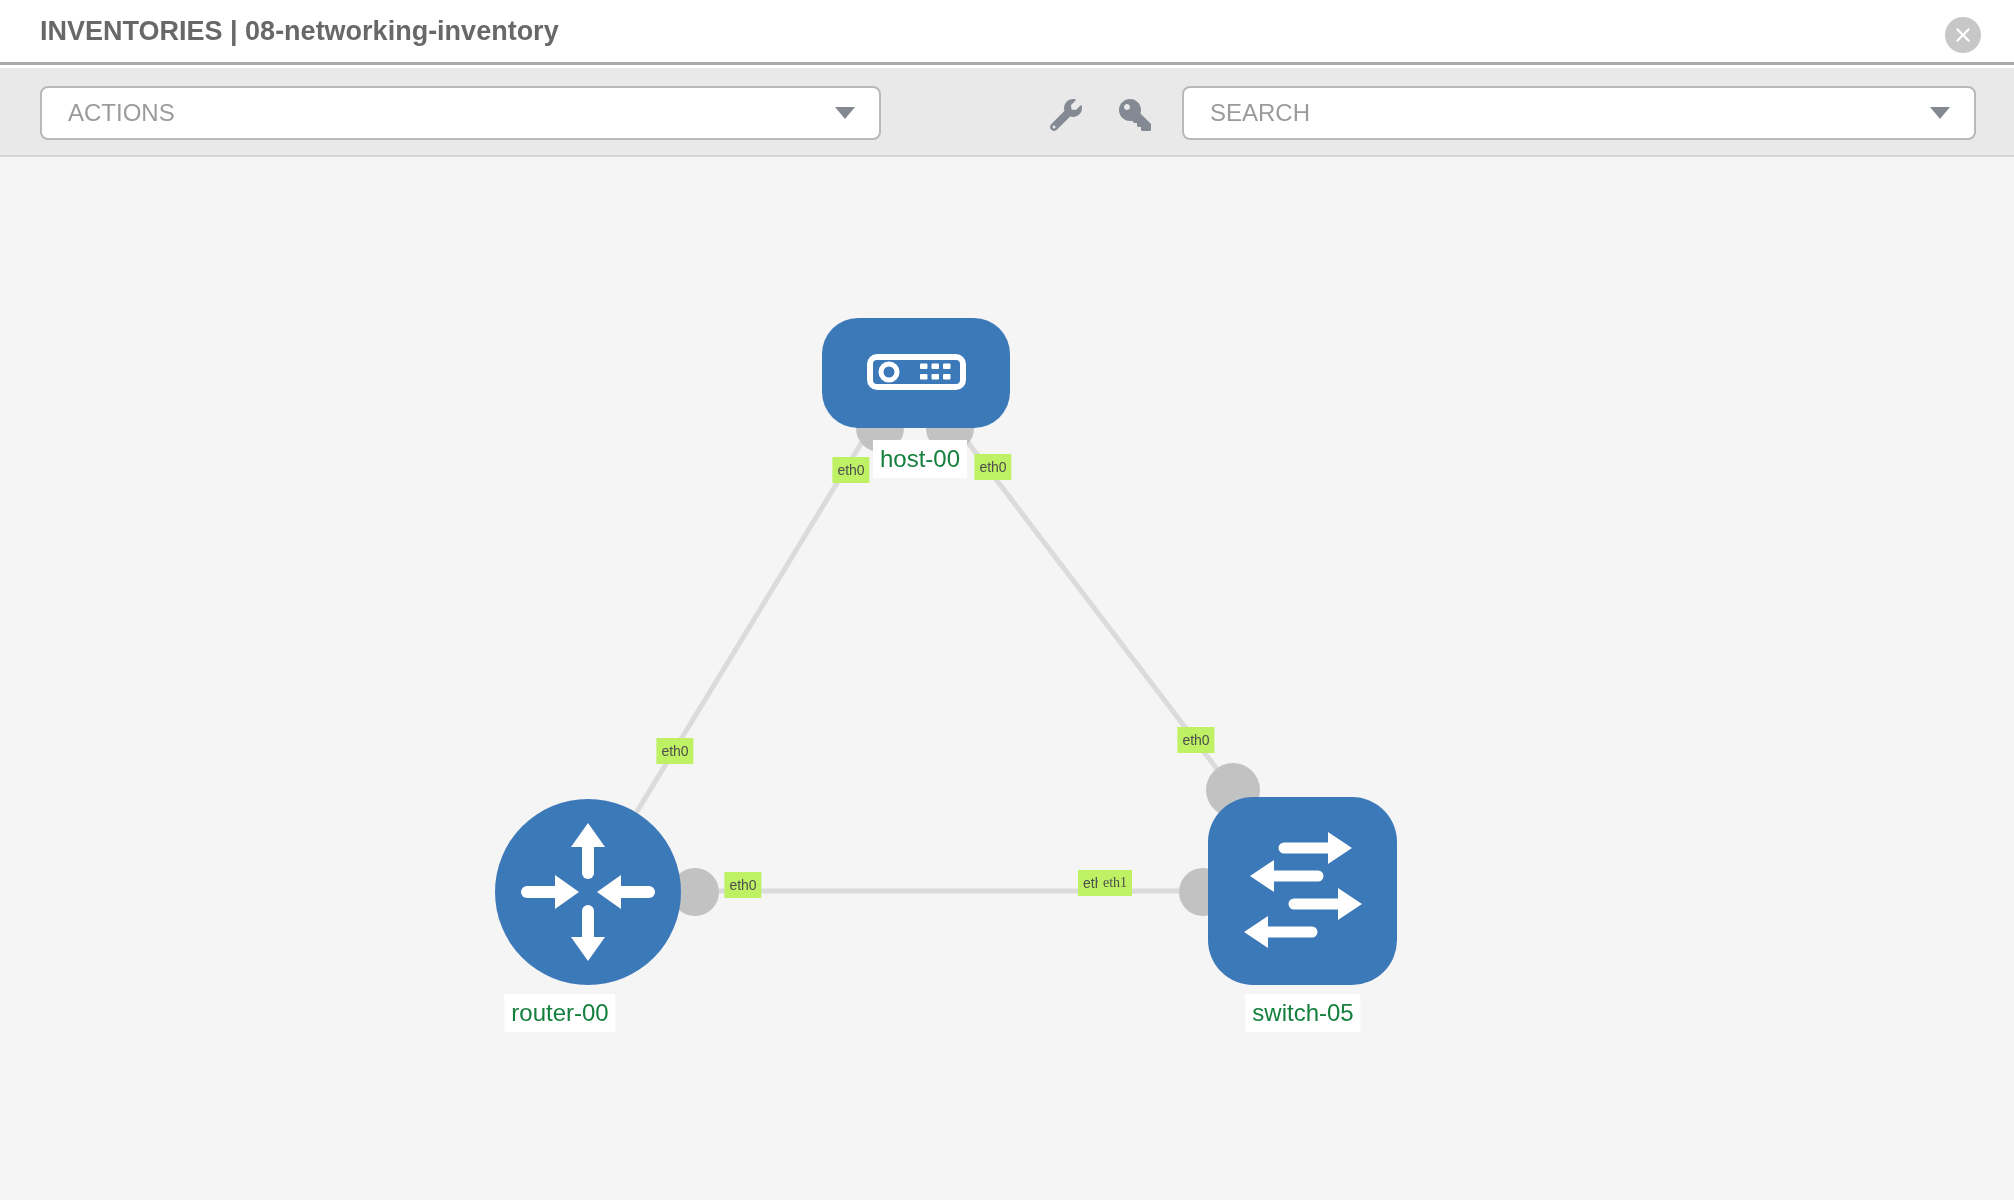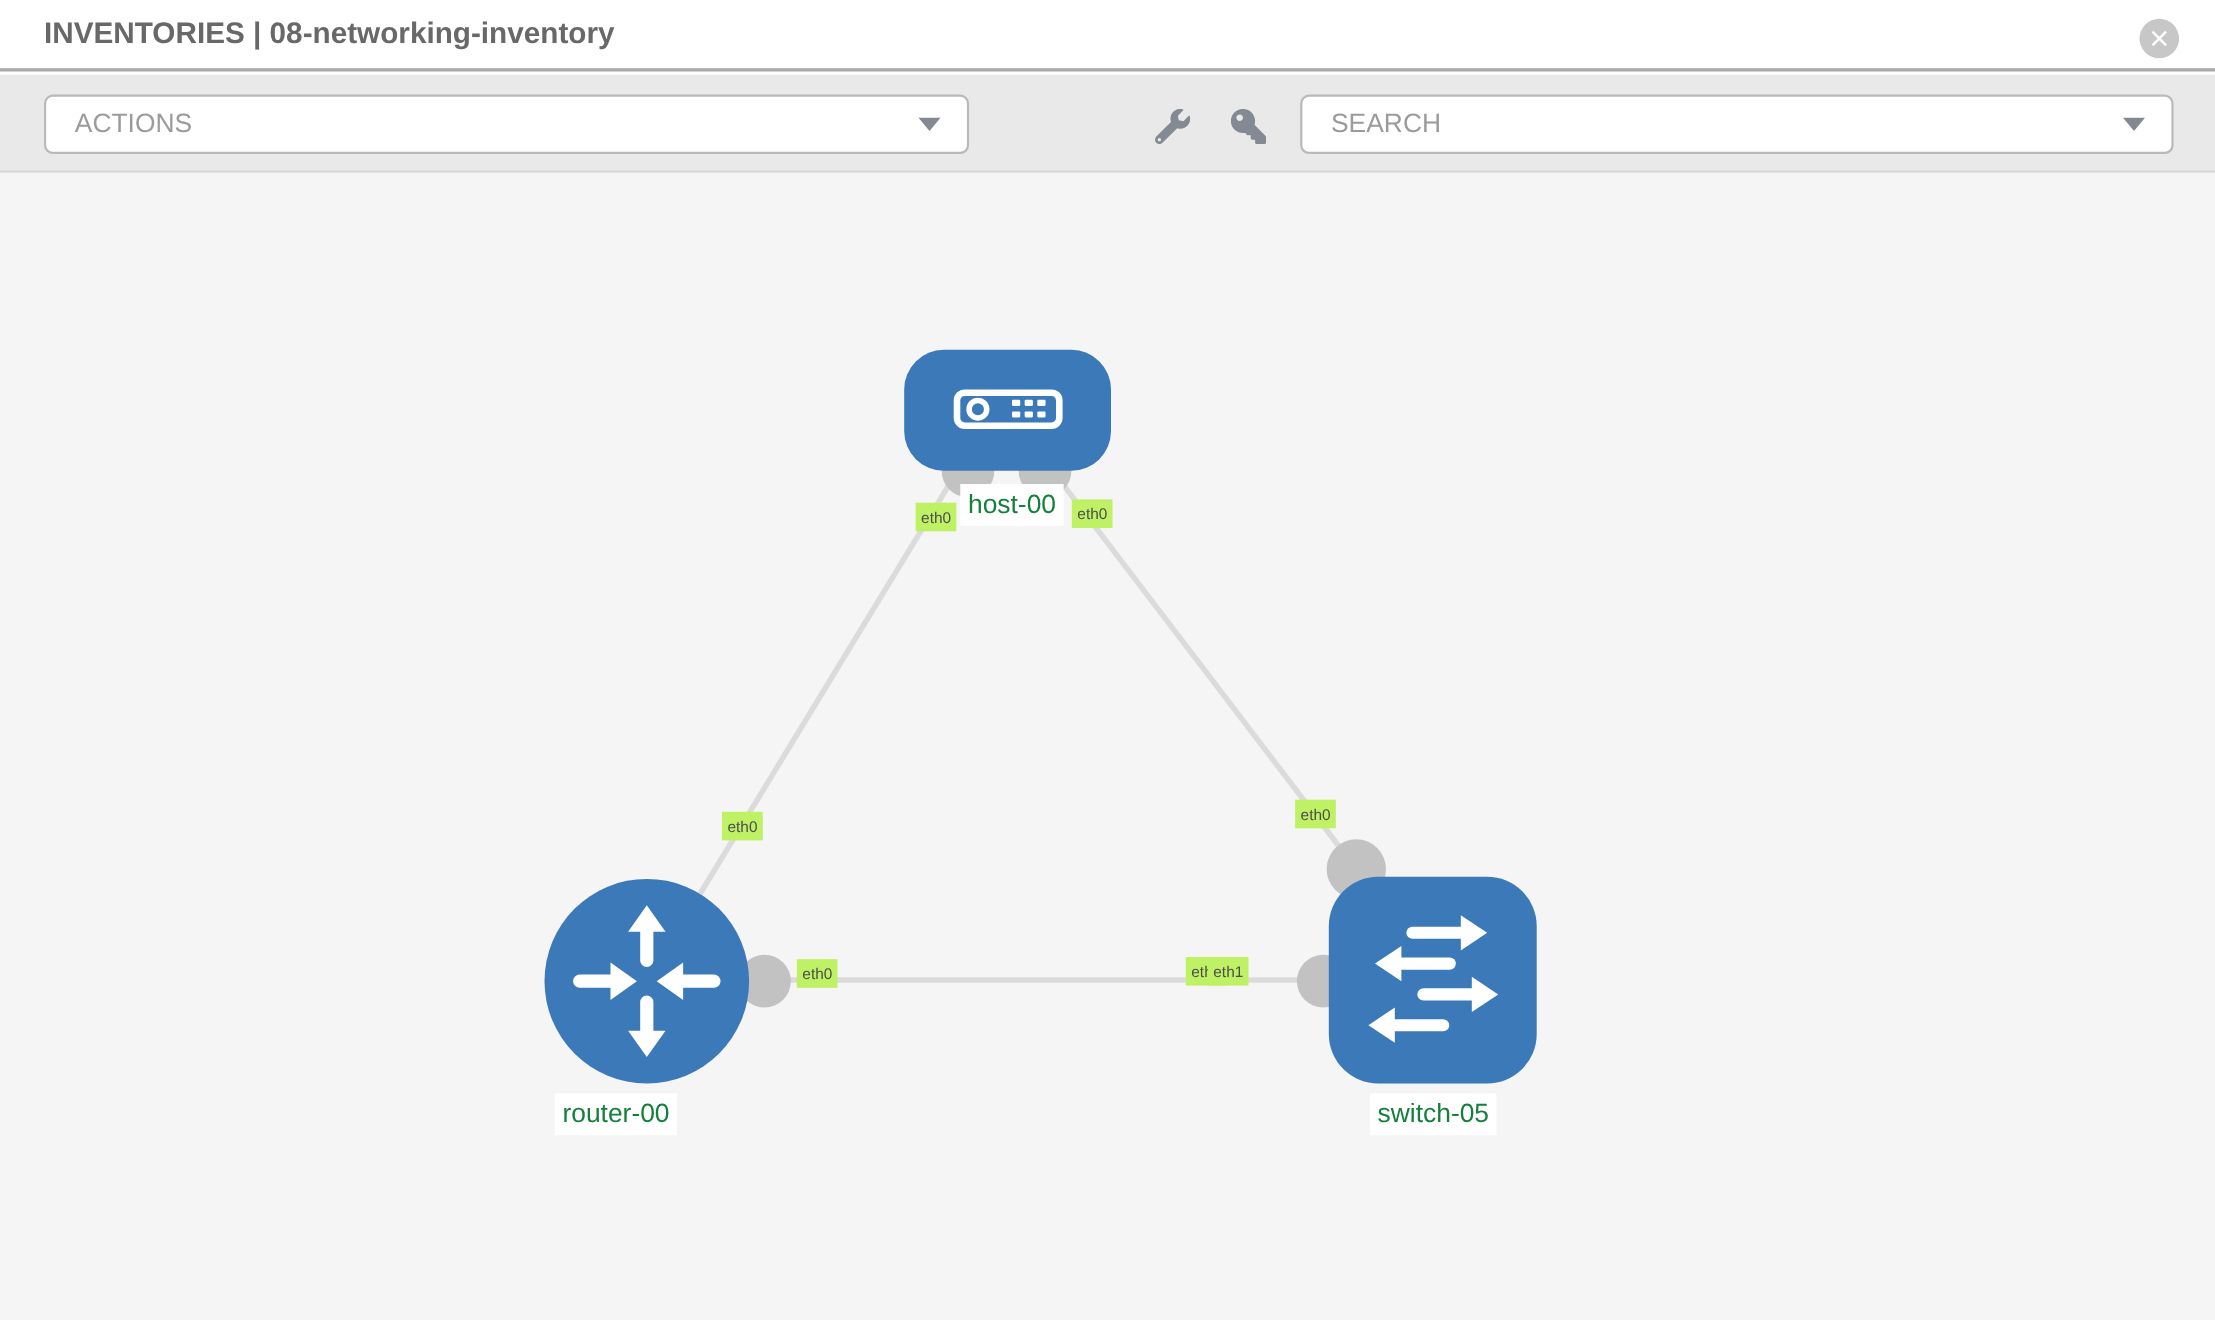--- a/index.html
+++ b/index.html
@@ -153,17 +153,17 @@
     <div class="node-label" style="left:920px; top:302px;">host-00</div>
     <div class="node-label" style="left:560px; top:856px;">router-00</div>
     <div class="node-label" style="left:1303px; top:856px;">switch-05</div>
 
     <div class="if-label" style="left:851px;  top:313px;">eth0</div>
     <div class="if-label" style="left:993px;  top:310px;">eth0</div>
     <div class="if-label" style="left:675px;  top:594px;">eth0</div>
     <div class="if-label" style="left:1196px; top:583px;">eth0</div>
     <div class="if-label" style="left:743px;  top:728px;">eth0</div>
     <div class="if-label anchor-left" style="left:1078px; top:726px;">eth0</div>
-    <div class="if-label anchor-left" style="left:1098px; top:726px;">eth1</div>
+    <div class="if-label anchor-left" style="left:1098px; top:726px;font-family:Liberation Serif, serif;">eth1</div>
 
   </div>
 
 </div>
 
 </body></html>

